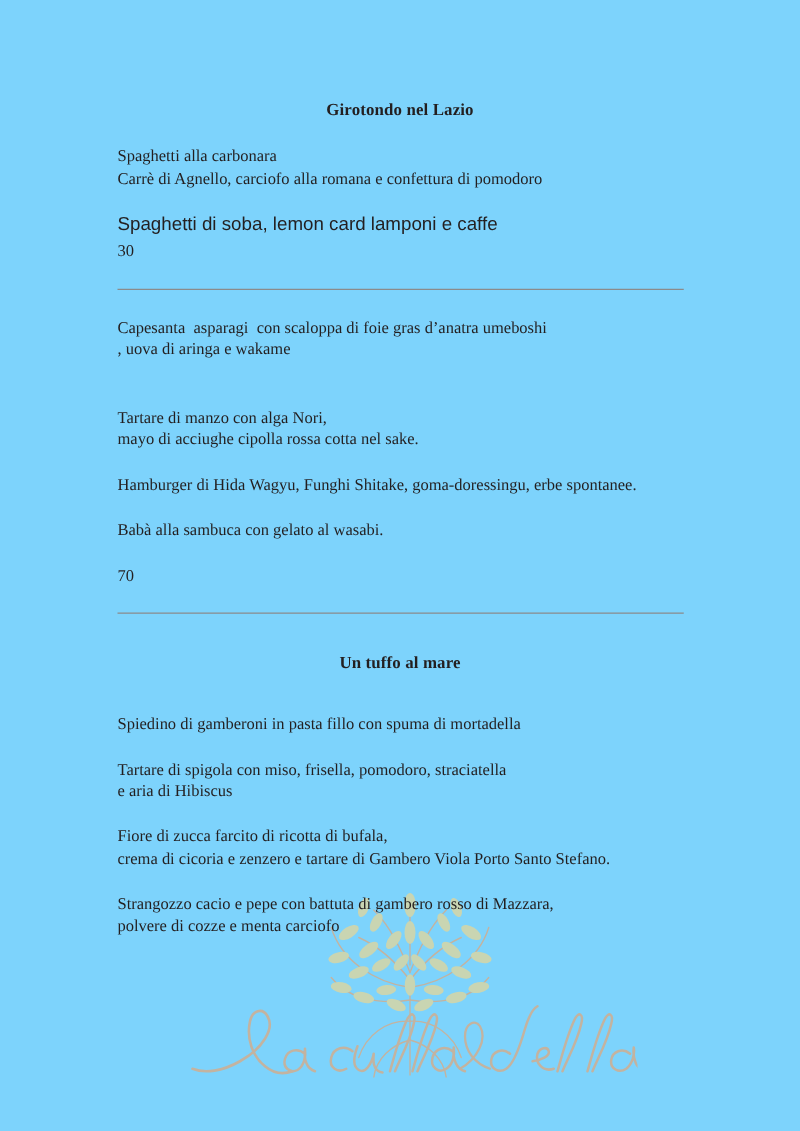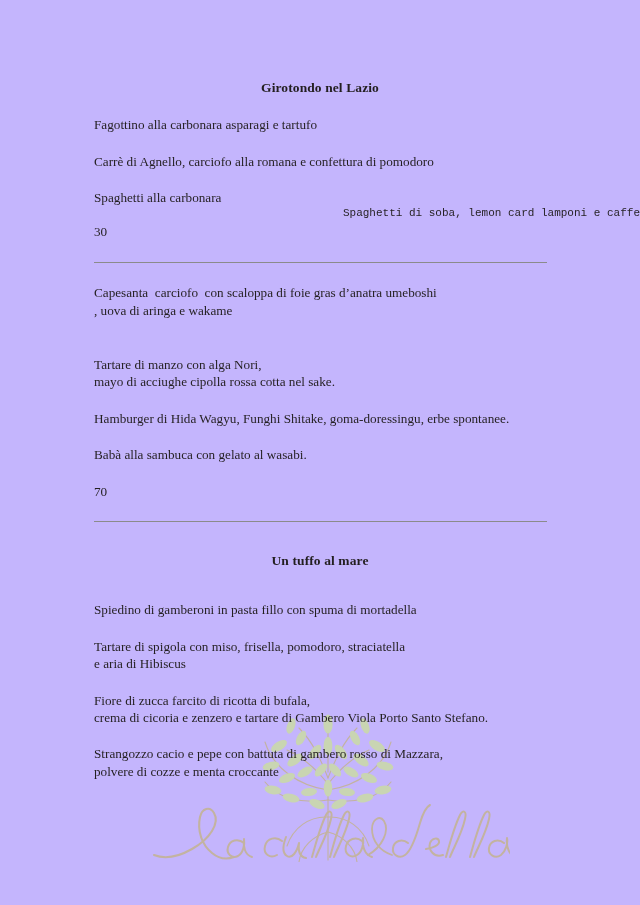--- a/index.html
+++ b/index.html
@@ -9,21 +9,21 @@
     background: #ffffff;
   }
   body {
     font-family: "Liberation Serif", "DejaVu Serif", serif;
     color: #231f20;
   }
   #page {
     position: relative;
     width: 640px;
     height: 905px;
-    background: #c4b5fd;
+    background: #7dd3fc;
     overflow: hidden;
   }
 
   
   #watermark {
     position: absolute;
     left: 0;
     top: 0;
     width: 640px;
     height: 905px;
@@ -78,26 +78,25 @@
   }
   .item {
     margin: 0 0 0 94px;
     font-size: 13.2px;
     line-height: 1.32;
     color: #231f20;
     white-space: pre-wrap;
   }
   .item-sub {
     margin: 0 0 0 94px;
-    font-size: 11px;
+    font-size: 15px;
     line-height: 1.3;
-    font-family: Liberation Mono, monospace;
+    font-family: Liberation Sans, sans-serif;
     color: #231f20;
     white-space: pre-wrap;
-    text-align: right;
   }
   .price {
     margin: 0 0 0 94px;
     font-size: 13.2px;
     line-height: 1.32;
     color: #231f20;
   }
 
   
   #sec-0 .section-heading { padding-top: 69px; }
@@ -213,51 +212,50 @@
       </g>
     </svg>
 
   </div>
 
   <div id="content">
 
     <section class="section" id="sec-0">
       <h2 class="section-heading">Girotondo nel Lazio</h2>
       <ul class="items">
-        <li class="item">Fagottino alla carbonara asparagi e tartufo</li>
+        <li class="item tight">Spaghetti alla carbonara</li>
         <li class="item">Carrè di Agnello, carciofo alla romana e confettura di pomodoro</li>
-        <li class="item tight">Spaghetti alla carbonara</li>
         <li class="item-sub">Spaghetti di soba, lemon card lamponi e caffe</li>
       </ul>
       <div class="price">30</div>
       <hr class="rule">
     </section>
 
     <section class="section" id="sec-1">
       <ul class="items">
-        <li class="item gap-big">Capesanta  carciofo  con scaloppa di foie gras d’anatra umeboshi
+        <li class="item gap-big">Capesanta  asparagi  con scaloppa di foie gras d’anatra umeboshi
 , uova di aringa e wakame</li>
         <li class="item">Tartare di manzo con alga Nori,
 mayo di acciughe cipolla rossa cotta nel sake.</li>
         <li class="item">Hamburger di Hida Wagyu, Funghi Shitake, goma-doressingu, erbe spontanee.</li>
         <li class="item">Babà alla sambuca con gelato al wasabi.</li>
       </ul>
       <div class="price">70</div>
       <hr class="rule">
     </section>
 
     <section class="section" id="sec-2">
       <h2 class="section-heading">Un tuffo al mare</h2>
       <ul class="items">
         <li class="item">Spiedino di gamberoni in pasta fillo con spuma di mortadella</li>
         <li class="item">Tartare di spigola con miso, frisella, pomodoro, straciatella
 e aria di Hibiscus</li>
         <li class="item">Fiore di zucca farcito di ricotta di bufala,
 crema di cicoria e zenzero e tartare di Gambero Viola Porto Santo Stefano.</li>
         <li class="item">Strangozzo cacio e pepe con battuta di gambero rosso di Mazzara,
-polvere di cozze e menta croccante</li>
+polvere di cozze e menta carciofo</li>
 
       </ul>
 
     </section>
 
   </div>
 </div>
 
 </body></html>

